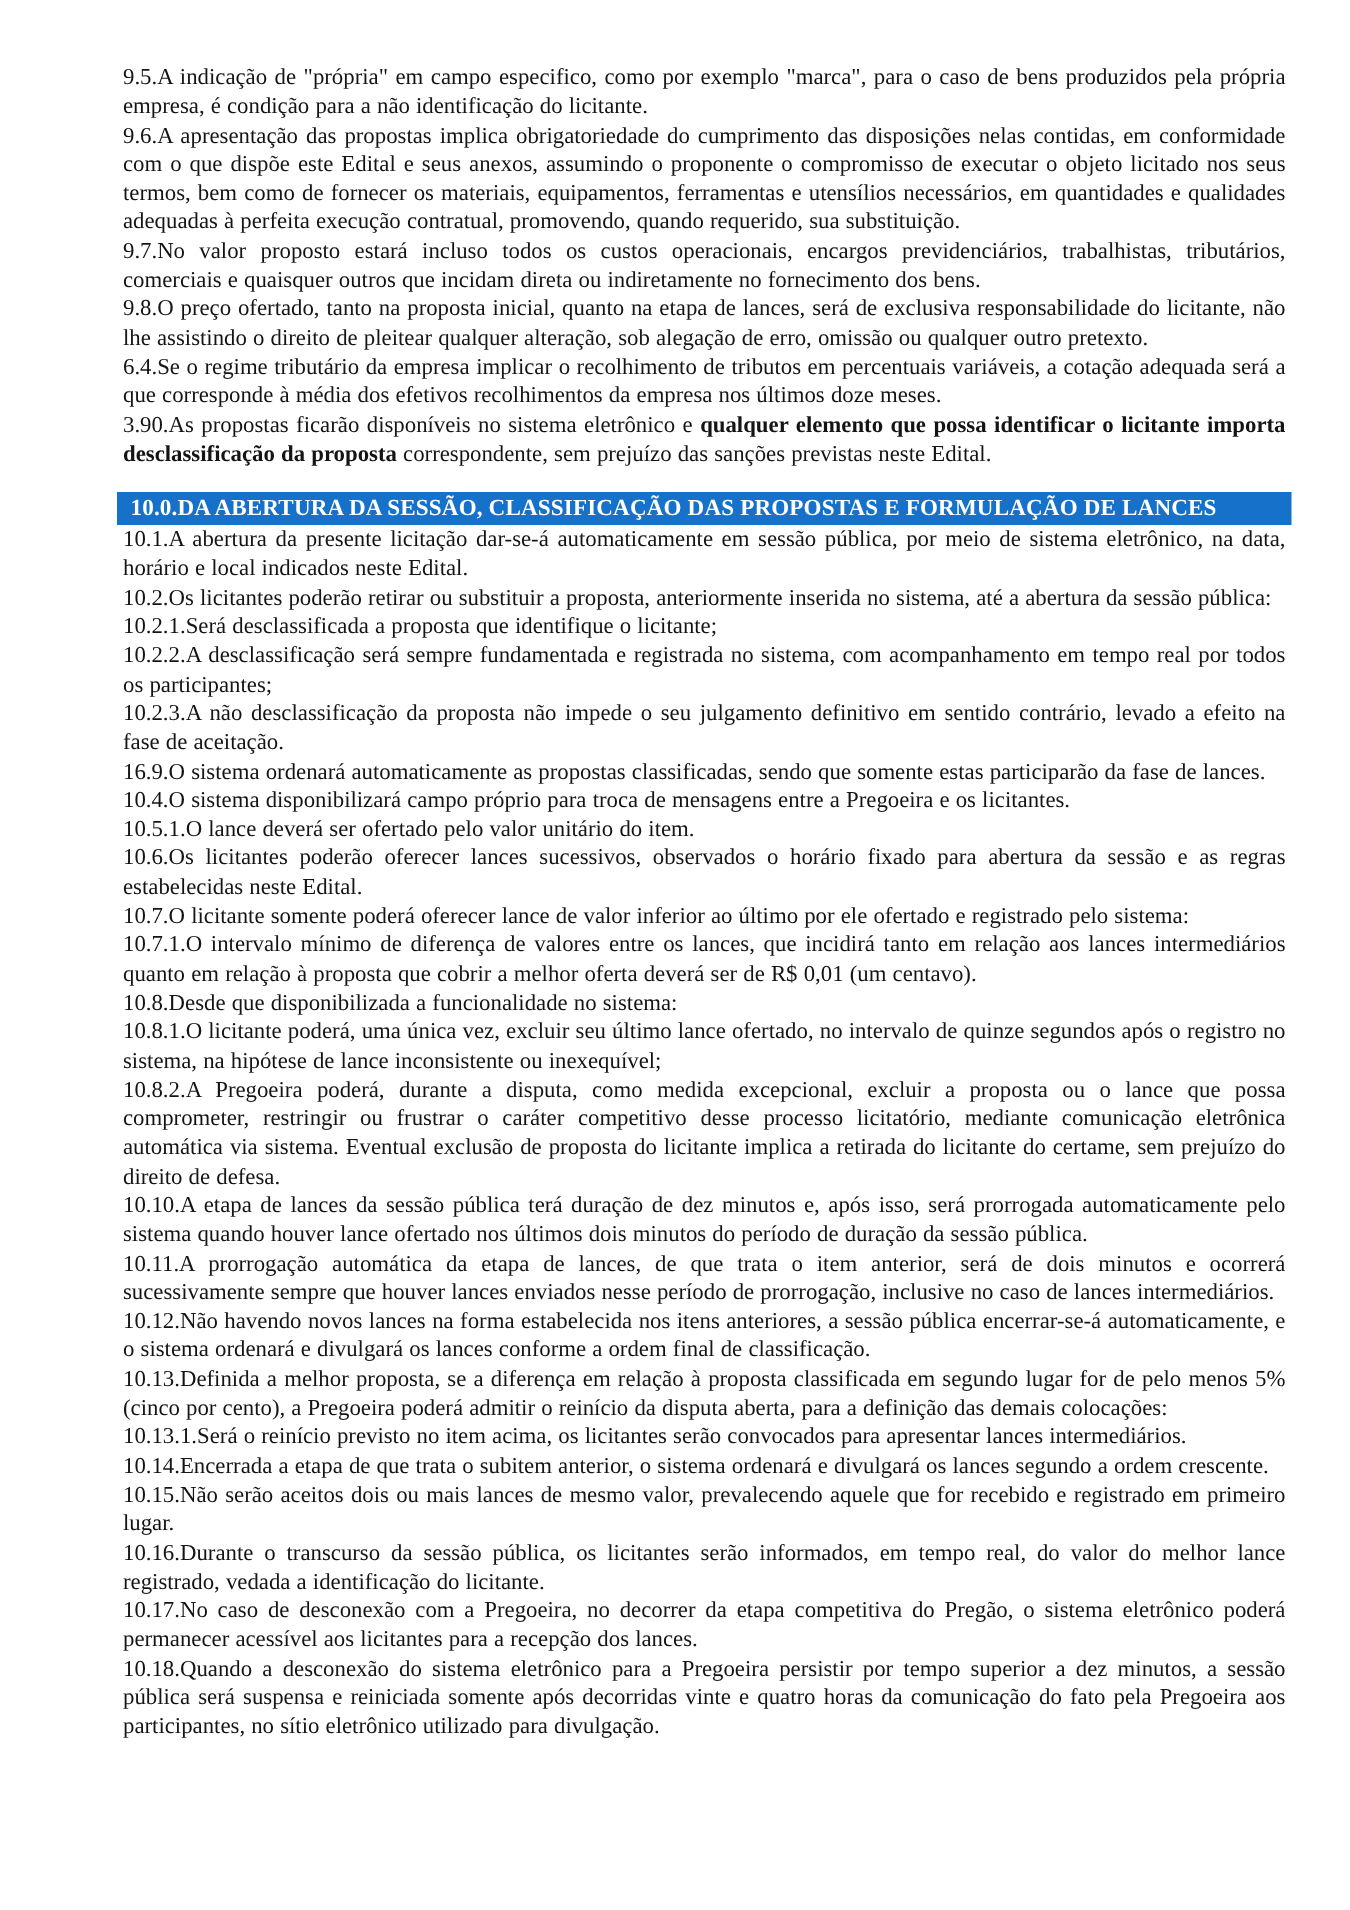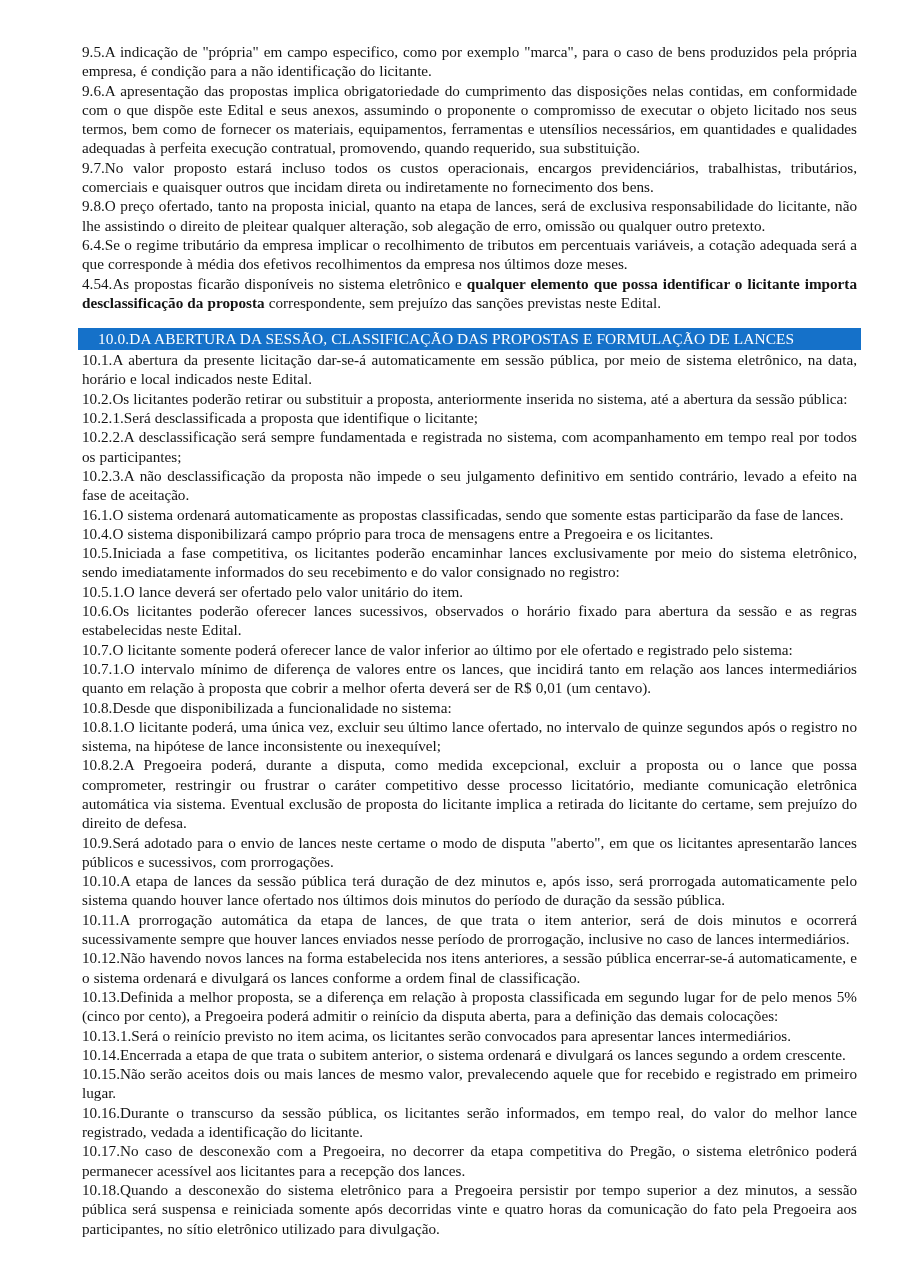--- a/index.html
+++ b/index.html
@@ -30,57 +30,55 @@
   }
   .bold {
     font-weight: bold;
   }
   .spacer {
     height: 16px;
   }
   .section-heading {
     background: var(--heading-bg, #1571c9);
     color: var(--heading-text, #ffffff);
-    font-weight: normal;
+    font-weight: bold;
     font-size: 15.4px;
     line-height: 20px;
-    padding: 1px 20px;
+    padding: 1px 9px;
     margin: 0 -4px;
     letter-spacing: 0.1px;
   }
 </style>
 </head>
 <body>
 
 <div class="page">
   <div>
       <p class="para"><span>9.5.A indicação de "própria" em campo especifico, como por exemplo "marca", para o caso de bens produzidos pela própria empresa, é condição para a não identificação do licitante.</span></p>
       <p class="para"><span>9.6.A apresentação das propostas implica obrigatoriedade do cumprimento das disposições nelas contidas, em conformidade com o que dispõe este Edital e seus anexos, assumindo o proponente o compromisso de executar o objeto licitado nos seus termos, bem como de fornecer os materiais, equipamentos, ferramentas e utensílios necessários, em quantidades e qualidades adequadas à perfeita execução contratual, promovendo, quando requerido, sua substituição.</span></p>
       <p class="para"><span>9.7.No valor proposto estará incluso todos os custos operacionais, encargos previdenciários, trabalhistas, tributários, comerciais e quaisquer outros que incidam direta ou indiretamente no fornecimento dos bens.</span></p>
       <p class="para"><span>9.8.O preço ofertado, tanto na proposta inicial, quanto na etapa de lances, será de exclusiva responsabilidade do licitante, não lhe assistindo o direito de pleitear qualquer alteração, sob alegação de erro, omissão ou qualquer outro pretexto.</span></p>
       <p class="para"><span>6.4.Se o regime tributário da empresa implicar o recolhimento de tributos em percentuais variáveis, a cotação adequada será a que corresponde à média dos efetivos recolhimentos da empresa nos últimos doze meses.</span></p>
-      <p class="para"><span>4.54.As propostas ficarão disponíveis no sistema eletrônico e </span><span class="bold">qualquer elemento que possa identificar o licitante importa desclassificação da proposta</span><span> correspondente, sem prejuízo das sanções previstas neste Edital.</span></p>
+      <p class="para"><span>3.90.As propostas ficarão disponíveis no sistema eletrônico e </span><span class="bold">qualquer elemento que possa identificar o licitante importa desclassificação da proposta</span><span> correspondente, sem prejuízo das sanções previstas neste Edital.</span></p>
       <div class="spacer"></div>
       <div class="section-heading"><span>10.0.DA ABERTURA DA SESSÃO, CLASSIFICAÇÃO DAS PROPOSTAS E FORMULAÇÃO DE LANCES</span></div>
       <p class="para"><span>10.1.A abertura da presente licitação dar-se-á automaticamente em sessão pública, por meio de sistema eletrônico, na data, horário e local indicados neste Edital.</span></p>
       <p class="para"><span>10.2.Os licitantes poderão retirar ou substituir a proposta, anteriormente inserida no sistema, até a abertura da sessão pública:</span></p>
       <p class="para"><span>10.2.1.Será desclassificada a proposta que identifique o licitante;</span></p>
       <p class="para"><span>10.2.2.A desclassificação será sempre fundamentada e registrada no sistema, com acompanhamento em tempo real por todos os participantes;</span></p>
       <p class="para"><span>10.2.3.A não desclassificação da proposta não impede o seu julgamento definitivo em sentido contrário, levado a efeito na fase de aceitação.</span></p>
-      <p class="para"><span>16.1.O sistema ordenará automaticamente as propostas classificadas, sendo que somente estas participarão da fase de lances.</span></p>
+      <p class="para"><span>16.9.O sistema ordenará automaticamente as propostas classificadas, sendo que somente estas participarão da fase de lances.</span></p>
       <p class="para"><span>10.4.O sistema disponibilizará campo próprio para troca de mensagens entre a Pregoeira e os licitantes.</span></p>
-      <p class="para"><span>10.5.Iniciada a fase competitiva, os licitantes poderão encaminhar lances exclusivamente por meio do sistema eletrônico, sendo imediatamente informados do seu recebimento e do valor consignado no registro:</span></p>
       <p class="para"><span>10.5.1.O lance deverá ser ofertado pelo valor unitário do item.</span></p>
       <p class="para"><span>10.6.Os licitantes poderão oferecer lances sucessivos, observados o horário fixado para abertura da sessão e as regras estabelecidas neste Edital.</span></p>
       <p class="para"><span>10.7.O licitante somente poderá oferecer lance de valor inferior ao último por ele ofertado e registrado pelo sistema:</span></p>
       <p class="para"><span>10.7.1.O intervalo mínimo de diferença de valores entre os lances, que incidirá tanto em relação aos lances intermediários quanto em relação à proposta que cobrir a melhor oferta deverá ser de R$ 0,01 (um centavo).</span></p>
       <p class="para"><span>10.8.Desde que disponibilizada a funcionalidade no sistema:</span></p>
       <p class="para"><span>10.8.1.O licitante poderá, uma única vez, excluir seu último lance ofertado, no intervalo de quinze segundos após o registro no sistema, na hipótese de lance inconsistente ou inexequível;</span></p>
       <p class="para"><span>10.8.2.A Pregoeira poderá, durante a disputa, como medida excepcional, excluir a proposta ou o lance que possa comprometer, restringir ou frustrar o caráter competitivo desse processo licitatório, mediante comunicação eletrônica automática via sistema. Eventual exclusão de proposta do licitante implica a retirada do licitante do certame, sem prejuízo do direito de defesa.</span></p>
-      <p class="para"><span>10.9.Será adotado para o envio de lances neste certame o modo de disputa "aberto", em que os licitantes apresentarão lances públicos e sucessivos, com prorrogações.</span></p>
       <p class="para"><span>10.10.A etapa de lances da sessão pública terá duração de dez minutos e, após isso, será prorrogada automaticamente pelo sistema quando houver lance ofertado nos últimos dois minutos do período de duração da sessão pública.</span></p>
       <p class="para"><span>10.11.A prorrogação automática da etapa de lances, de que trata o item anterior, será de dois minutos e ocorrerá sucessivamente sempre que houver lances enviados nesse período de prorrogação, inclusive no caso de lances intermediários.</span></p>
       <p class="para"><span>10.12.Não havendo novos lances na forma estabelecida nos itens anteriores, a sessão pública encerrar-se-á automaticamente, e o sistema ordenará e divulgará os lances conforme a ordem final de classificação.</span></p>
       <p class="para"><span>10.13.Definida a melhor proposta, se a diferença em relação à proposta classificada em segundo lugar for de pelo menos 5% (cinco por cento), a Pregoeira poderá admitir o reinício da disputa aberta, para a definição das demais colocações:</span></p>
       <p class="para"><span>10.13.1.Será o reinício previsto no item acima, os licitantes serão convocados para apresentar lances intermediários.</span></p>
       <p class="para"><span>10.14.Encerrada a etapa de que trata o subitem anterior, o sistema ordenará e divulgará os lances segundo a ordem crescente.</span></p>
       <p class="para"><span>10.15.Não serão aceitos dois ou mais lances de mesmo valor, prevalecendo aquele que for recebido e registrado em primeiro lugar.</span></p>
       <p class="para"><span>10.16.Durante o transcurso da sessão pública, os licitantes serão informados, em tempo real, do valor do melhor lance registrado, vedada a identificação do licitante.</span></p>
       <p class="para"><span>10.17.No caso de desconexão com a Pregoeira, no decorrer da etapa competitiva do Pregão, o sistema eletrônico poderá permanecer acessível aos licitantes para a recepção dos lances.</span></p>
       <p class="para"><span>10.18.Quando a desconexão do sistema eletrônico para a Pregoeira persistir por tempo superior a dez minutos, a sessão pública será suspensa e reiniciada somente após decorridas vinte e quatro horas da comunicação do fato pela Pregoeira aos participantes, no sítio eletrônico utilizado para divulgação.</span></p>

